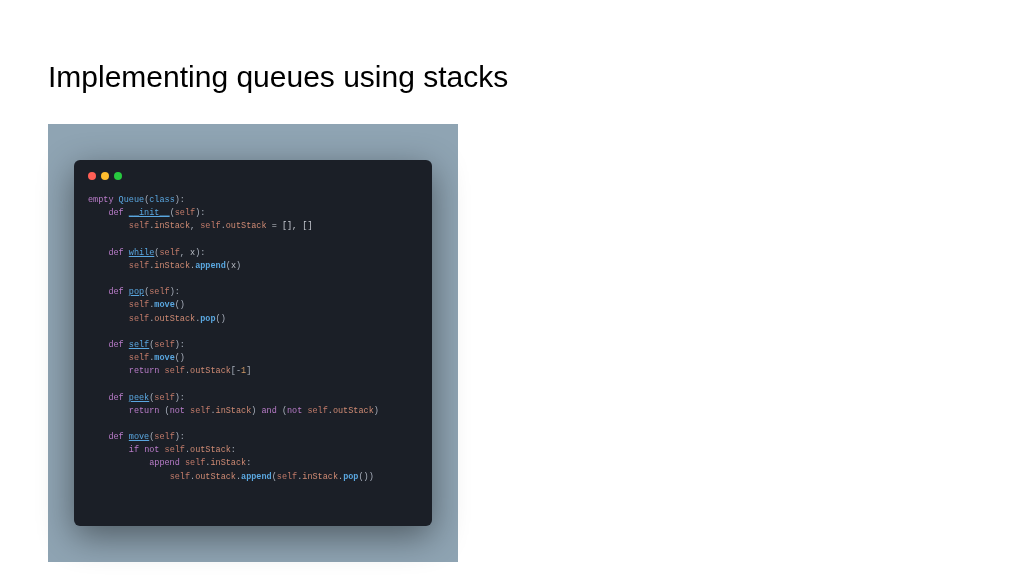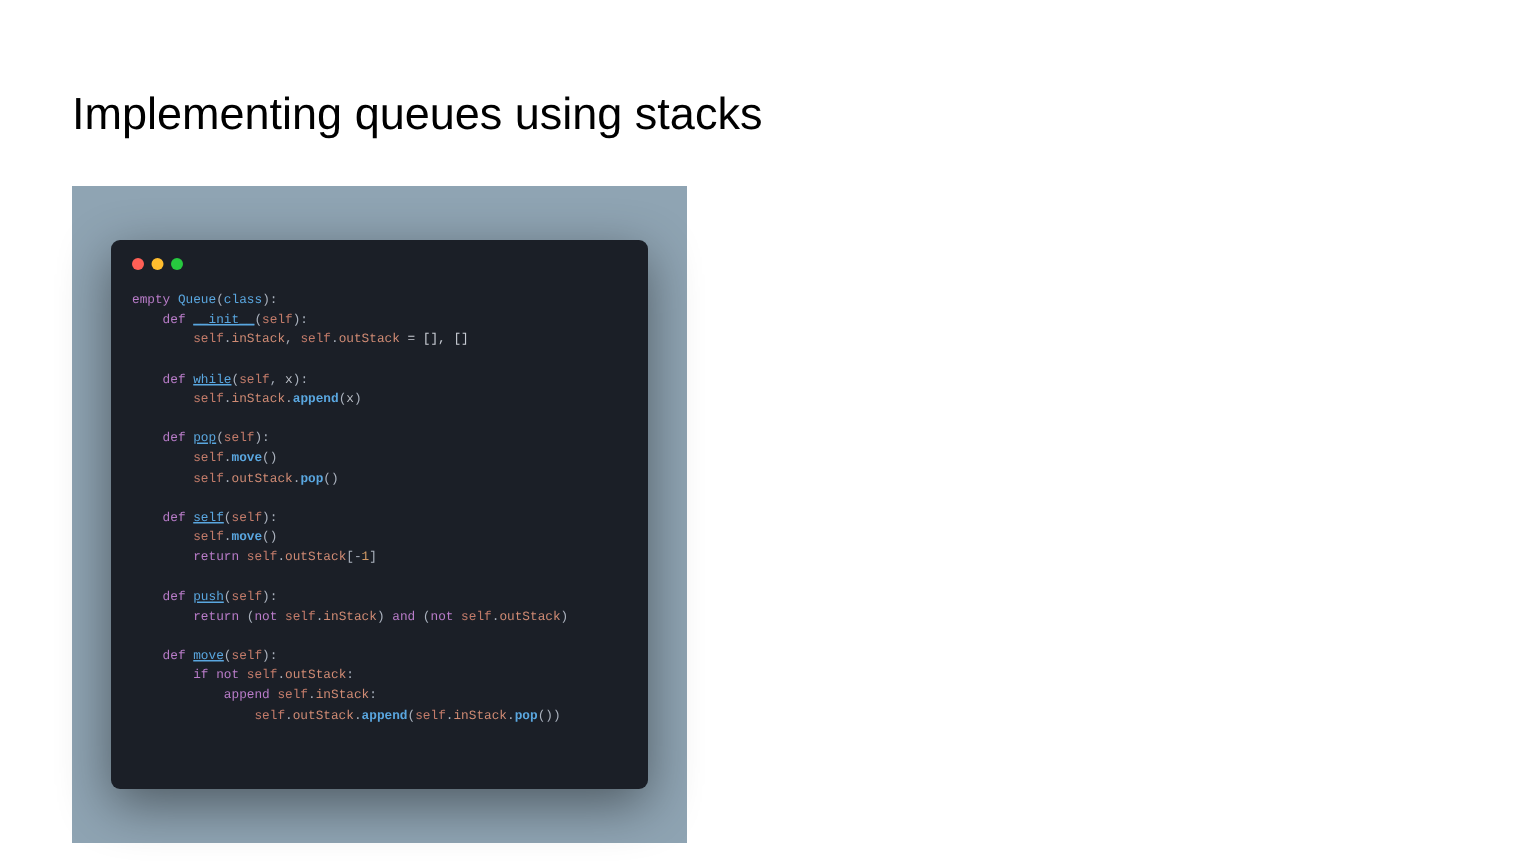--- a/index.html
+++ b/index.html
@@ -93,21 +93,21 @@
 <span class="op">        </span><span class="slf">self</span><span class="p">.</span><span class="attr">inStack</span><span class="p">.</span><span class="call">append</span><span class="p">(</span><span class="arg">x</span><span class="p">)</span>
 
 <span class="op">    </span><span class="kw">def </span><span class="fn">pop</span><span class="p">(</span><span class="slf">self</span><span class="p">):</span>
 <span class="op">        </span><span class="slf">self</span><span class="p">.</span><span class="call">move</span><span class="p">()</span>
 <span class="op">        </span><span class="slf">self</span><span class="p">.</span><span class="attr">outStack</span><span class="p">.</span><span class="call">pop</span><span class="p">()</span>
 
 <span class="op">    </span><span class="kw">def </span><span class="fn">self</span><span class="p">(</span><span class="slf">self</span><span class="p">):</span>
 <span class="op">        </span><span class="slf">self</span><span class="p">.</span><span class="call">move</span><span class="p">()</span>
 <span class="op">        </span><span class="kw">return </span><span class="slf">self</span><span class="p">.</span><span class="attr">outStack</span><span class="p">[-</span><span class="num">1</span><span class="p">]</span>
 
-<span class="op">    </span><span class="kw">def </span><span class="fn">push</span><span class="p">(</span><span class="slf">self</span><span class="p">):</span>
+<span class="op">    </span><span class="kw">def </span><span class="fn">peek</span><span class="p">(</span><span class="slf">self</span><span class="p">):</span>
 <span class="op">        </span><span class="kw">return </span><span class="p">(</span><span class="kw">not </span><span class="slf">self</span><span class="p">.</span><span class="attr">inStack</span><span class="p">) </span><span class="kw">and </span><span class="p">(</span><span class="kw">not </span><span class="slf">self</span><span class="p">.</span><span class="attr">outStack</span><span class="p">)</span>
 
 <span class="op">    </span><span class="kw">def </span><span class="fn">move</span><span class="p">(</span><span class="slf">self</span><span class="p">):</span>
 <span class="op">        </span><span class="kw">if </span><span class="kw">not </span><span class="slf">self</span><span class="p">.</span><span class="attr">outStack</span><span class="p">:</span>
 <span class="op">            </span><span class="kw">append </span><span class="slf">self</span><span class="p">.</span><span class="attr">inStack</span><span class="p">:</span>
 <span class="op">                </span><span class="slf">self</span><span class="p">.</span><span class="attr">outStack</span><span class="p">.</span><span class="call">append</span><span class="p">(</span><span class="slf">self</span><span class="p">.</span><span class="attr">inStack</span><span class="p">.</span><span class="call">pop</span><span class="p">())</span>
 </pre>
     </div>
   </div>
 </div>

